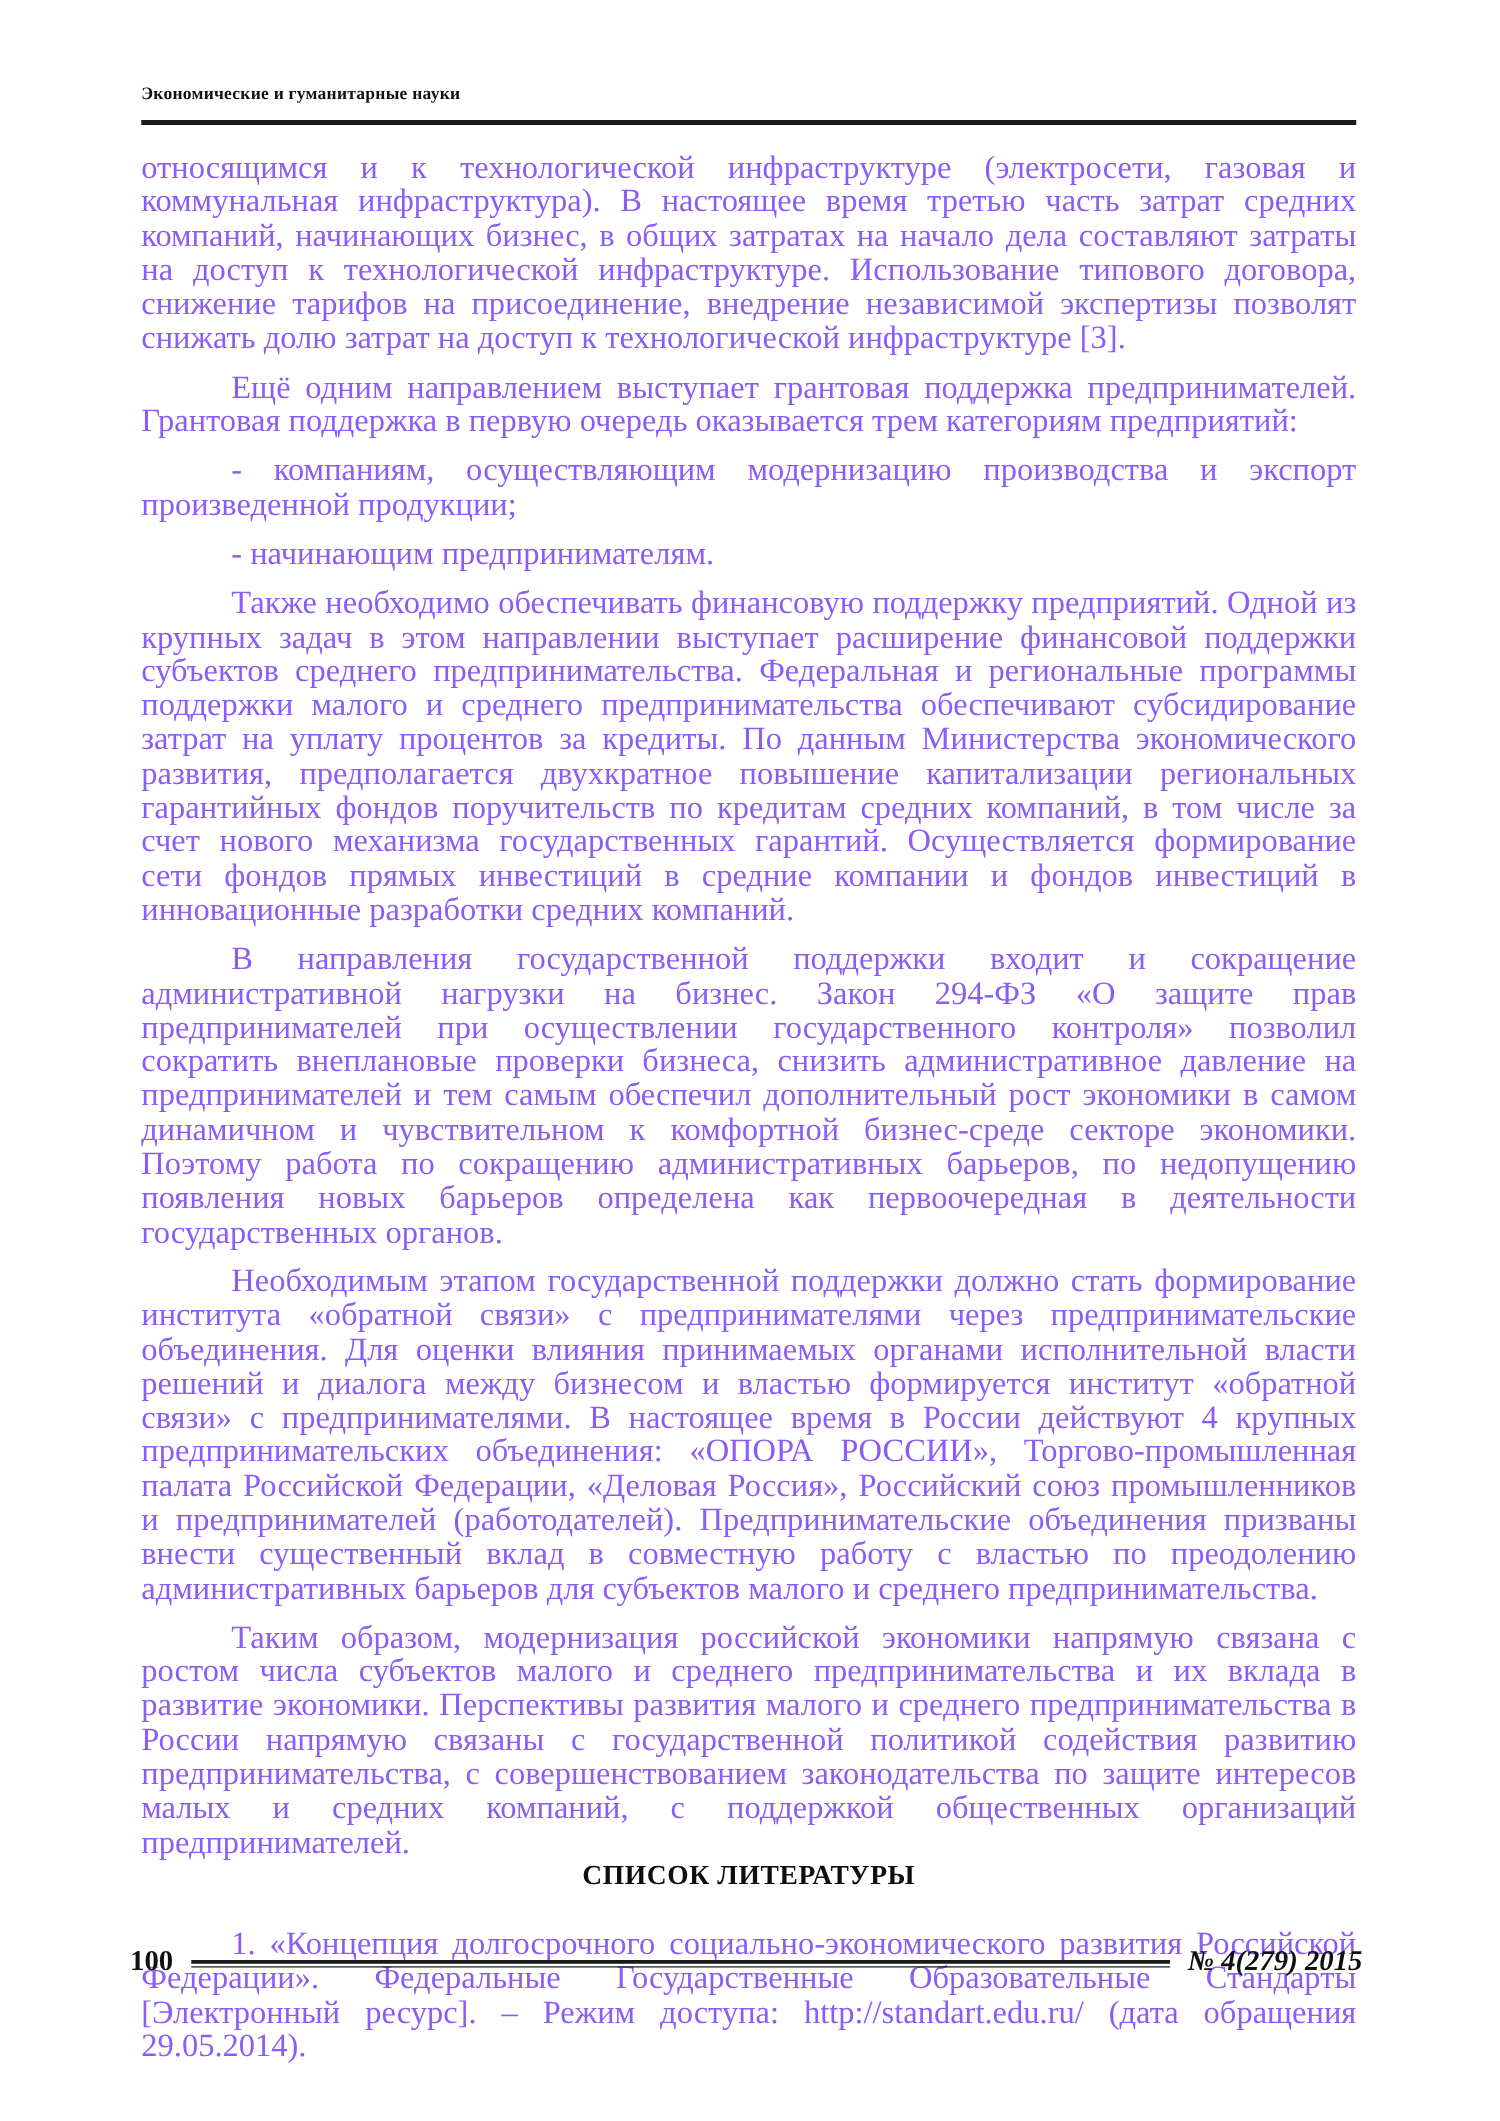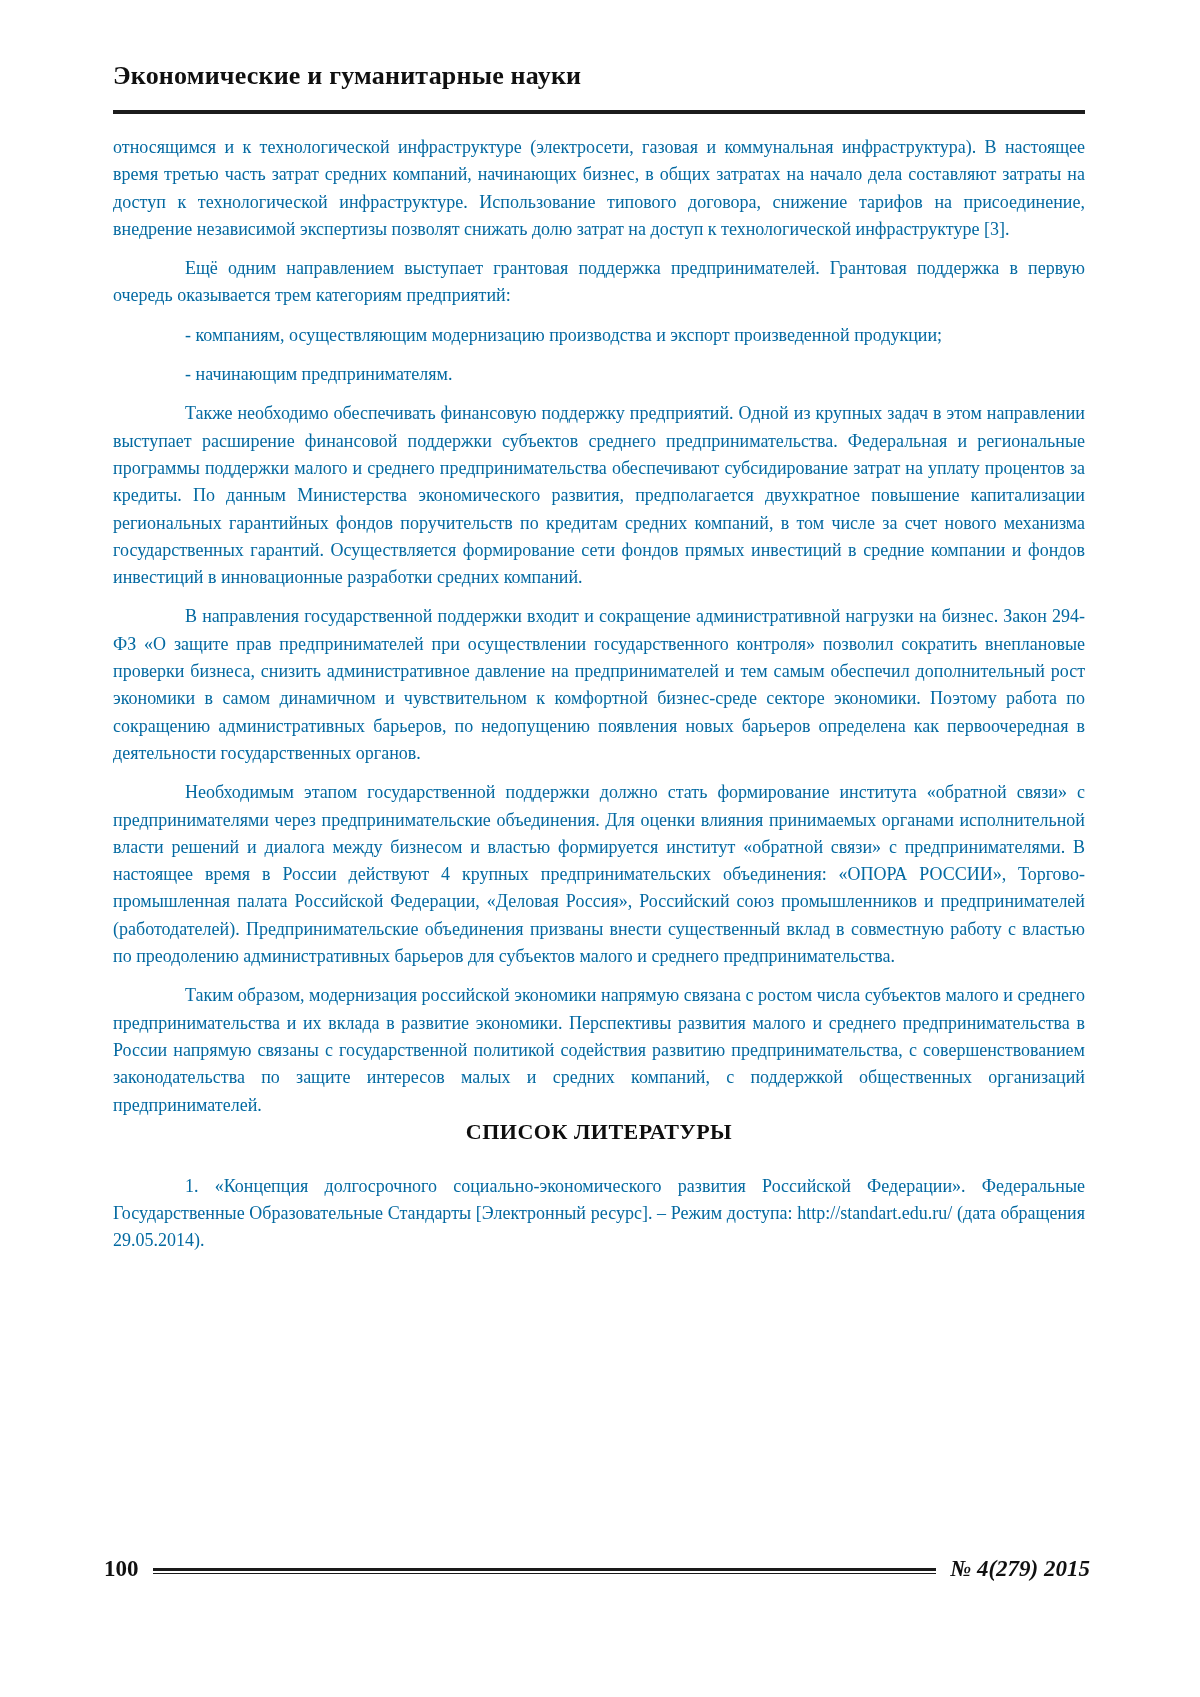--- a/index.html
+++ b/index.html
@@ -13,38 +13,38 @@
     overflow: hidden;
   }
   .page {
     position: absolute;
     top: 0; left: 0;
     width: 1200px; height: 1697px;
     padding: 64px 115px 0 113px;
   }
   
   .running-title {
-    font-size: 26px;
+    font-size: 14px;
     font-weight: bold;
     letter-spacing: 0.2px;
     line-height: 24px;
-    padding-bottom: 22px;
+    padding-bottom: 8px;
   }
   .header-rule {
     height: 4px;
     background: #1c1c1c;
   }
   
   .article-body { margin-top: 20px; }
   .article-body p {
-    font-size: 18px;
+    font-size: 26px;
     line-height: 27.3px;
     text-align: justify;
     hyphens: none;
-    color: #0369a1;
+    color: #8b5cf6;
   }
   .article-body p.indent { text-indent: 72px; margin-top: 12px; }
   
   .refs-heading {
     text-align: center;
     font-size: 22px;
     font-weight: bold;
     letter-spacing: 0.5px;
     color: #0e0e0e;
   }

